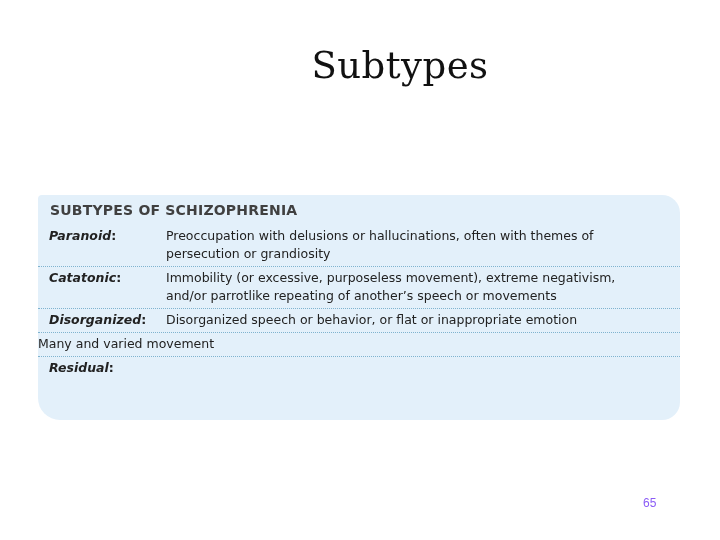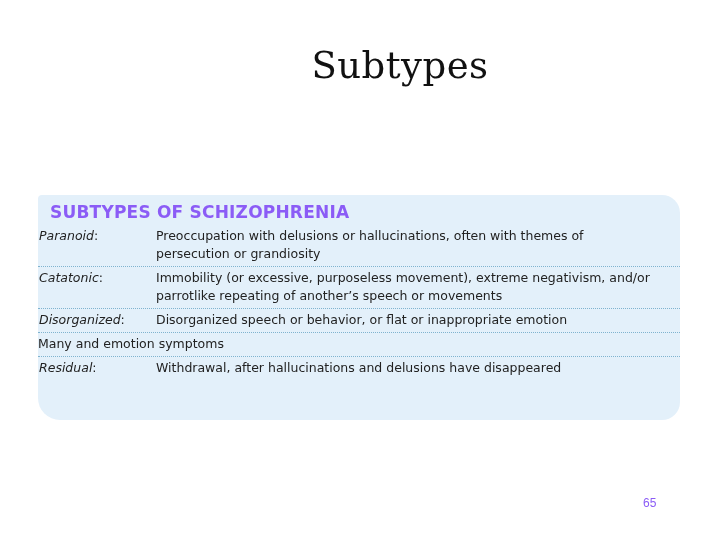--- a/index.html
+++ b/index.html
@@ -34,22 +34,22 @@
       height: 225px;
       background: #e3f0fa;
       border-radius: 4px 18px 18px 22px;
     }
     .card-heading {
       position: absolute;
       left: 12px;
       top: 7px;
       font-family: "DejaVu Sans", sans-serif;
       font-weight: bold;
-      font-size: 17px;
-      color: #8b5cf6;
+      font-size: 14px;
+      color: #404040;
       letter-spacing: 0.2px;
     }
     .rows {
       position: absolute;
       left: 0;
       top: 30px;
       width: 642px;
     }
     .row {
       display: flex;
@@ -58,22 +58,23 @@
       font-family: "DejaVu Sans", sans-serif;
       font-size: 12.5px;
       color: #222222;
       line-height: 18px;
     }
     .row:last-child {
       border-bottom: none;
     }
     .row .term {
       width: 117px;
-      padding-left: 1px;
+      padding-left: 11px;
       flex: none;
+      font-weight: bold;
     }
     .row .term i {
       font-style: italic;
     }
     .row .def {
       flex: 1;
       padding-right: 22px;
     }
     .page-number {
       position: absolute;
@@ -98,22 +99,21 @@
     </div>
     <div class="row">
       <div class="term"><i>Catatonic</i>:</div>
       <div class="def">Immobility (or excessive, purposeless movement), extreme negativism, and/or parrotlike repeating of another’s speech or movements</div>
     </div>
     <div class="row">
       <div class="term"><i>Disorganized</i>:</div>
       <div class="def">Disorganized speech or behavior, or flat or inappropriate emotion</div>
     </div>
     <div class="row">
-      <div class="def">Many and emotion symptoms</div>
+      <div class="def">Many and varied movement</div>
     </div>
     <div class="row">
       <div class="term"><i>Residual</i>:</div>
-      <div class="def">Withdrawal, after hallucinations and delusions have disappeared</div>
     </div>
   </div>
 </div>
 
 <div class="page-number">65</div>
 
 </body></html>

